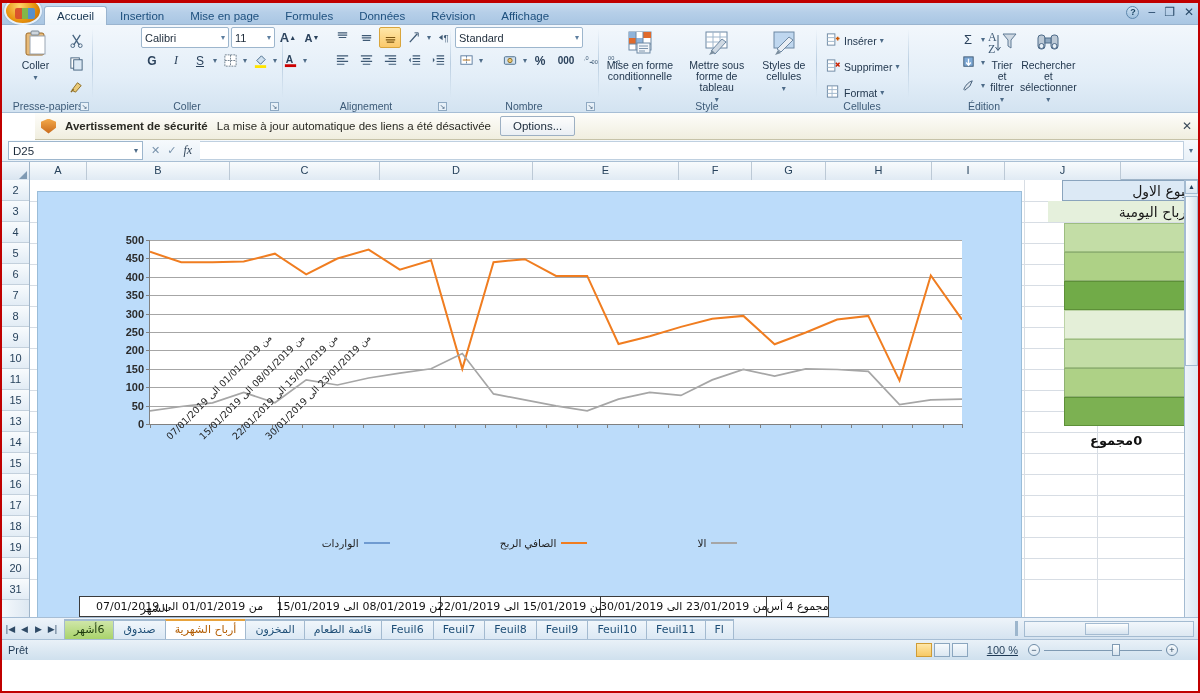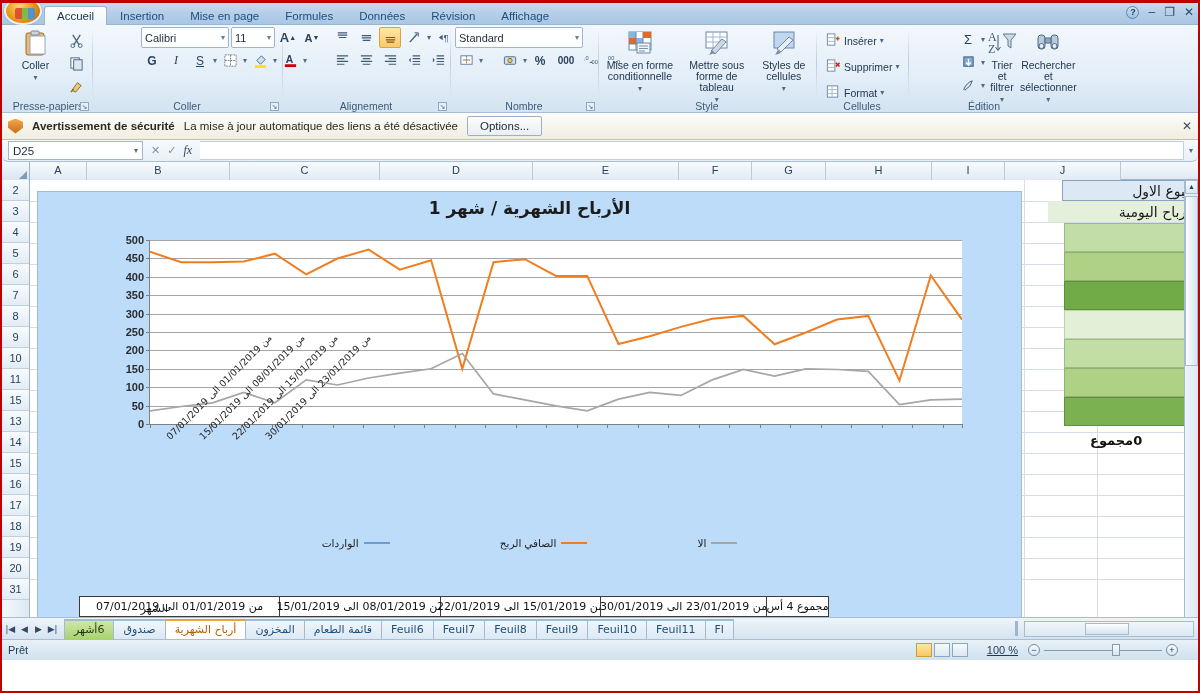--- a/index.html
+++ b/index.html
@@ -94,38 +94,38 @@
     height:21px; background:#fff; border:1px solid #9db6cd; border-radius:2px;
     display:flex; align-items:center; padding:0 3px; font-size:11px; color:#1d2b3a; gap:4px;
   }
   .cbx .arw{ margin-left:auto; color:#5d7fa0; font-size:8px; }
   .caret{ font-size:8px; color:#4d6b88; }
 
   
   .secbar{
     height:27px; background:linear-gradient(180deg,#fdfdfa,#f0eedf);
     border-bottom:1px solid #c6c2a8; display:flex; align-items:center; gap:9px;
-    padding:0 6px; position:relative; font-size:11.5px; color:#2a2a24;
+    padding:0 6px; position:relative; font-size:11.5px; color:#2a2a24;margin-left:33px;
   }
   .shieldic{
     width:15px;height:15px;border-radius:2px;
     background:linear-gradient(180deg,#f3a94a,#c8691b);
     clip-path:polygon(50% 0,100% 22%,100% 62%,50% 100%,0 62%,0 22%);
   }
   .secbar b{ font-weight:bold; }
   .optbtn{
     padding:3px 12px; background:linear-gradient(180deg,#fdfdfd,#eaeff4);
     border:1px solid #9db0c3; border-radius:2px; font-size:11.5px; color:#1b2a3a;
   }
   .secclose{ position:absolute; right:6px; color:#3a4a5a; font-size:12px; }
 
   
   .fbar{
     height:22px; background:linear-gradient(180deg,#f6fafd,#e8f0f7);
-    border-bottom:1px solid #a9bfd4; display:flex; align-items:center;border-radius:6px;
+    border-bottom:1px solid #a9bfd4; display:flex; align-items:center;
   }
   .namebox{
     width:135px; height:19px; margin-left:6px; background:#fff;
     border:1px solid #9db6cd; display:flex; align-items:center; padding:0 4px;
     font-size:11.5px; color:#1b2a3a;
   }
   .namebox .arw{ margin-left:auto; font-size:8px; color:#4d6b88; }
   .fbtns{ display:flex; align-items:center; gap:7px; padding:0 8px; color:#7892ab; font-size:11px; }
   .fx{ font-style:italic; font-family:"Liberation Serif", serif; color:#33475c; font-size:12px; }
   .finput{ flex:1; height:19px; background:#fff; border:1px solid #bfd0e0; border-left:none; }
@@ -751,21 +751,20 @@
       <div class="jcell" style="left:1034px;top:72px;width:140px;height:29px;background:#aed186;border:1px solid #8fb172;"></div>
       <div class="jcell" style="left:1034px;top:101px;width:140px;height:29px;background:#71ab48;border:1px solid #5d9038;"></div>
       <div class="jcell" style="left:1034px;top:130px;width:140px;height:29px;background:#e4efd8;border:1px solid #bcd3a6;"></div>
       <div class="jcell" style="left:1034px;top:159px;width:140px;height:29px;background:#c3dda6;border:1px solid #9dbd80;"></div>
       <div class="jcell" style="left:1034px;top:188px;width:140px;height:29px;background:#aed186;border:1px solid #8fb172;"></div>
       <div class="jcell" style="left:1034px;top:217px;width:140px;height:29px;background:#7cb152;border:1px solid #5d9038;"></div>
       <div class="jcell" style="left:1060px;top:250px;width:112px;height:20px;font-size:13px;font-weight:bold;
                   display:flex;align-items:center;justify-content:flex-end;color:#111;">0مجموع</div>
 
       <div class="chartobj">
-        <div class="charttitle">الأرباح الشهرية / شهر 1</div>
 
         <div class="plot">
 
           <div class="ygrid" style="top:0px"></div>   
             <div class="ytick" style="top:0px"></div>   
             <span class="ylab" style="top:0px">500</span>
           <div class="ygrid" style="top:18.4px"></div>
             <div class="ytick" style="top:18.4px"></div>
             <span class="ylab" style="top:18.4px">450</span>
           <div class="ygrid" style="top:36.8px"></div>

